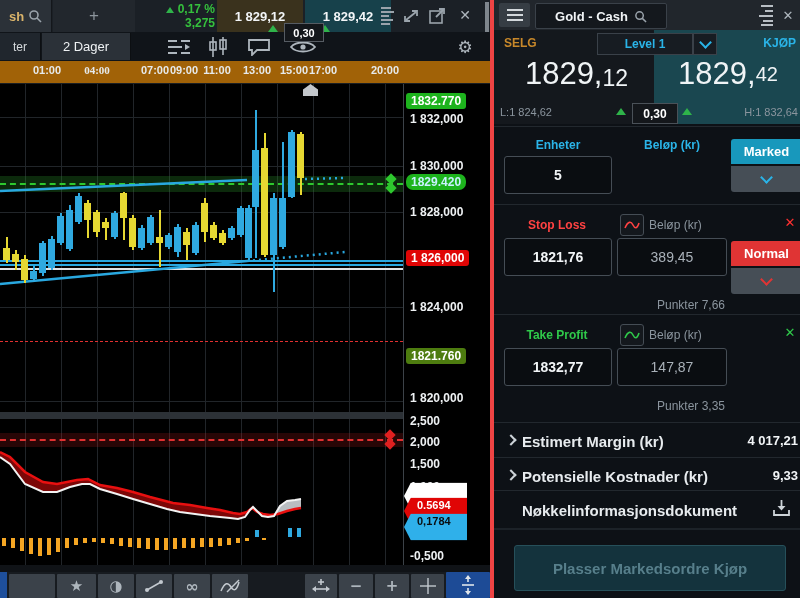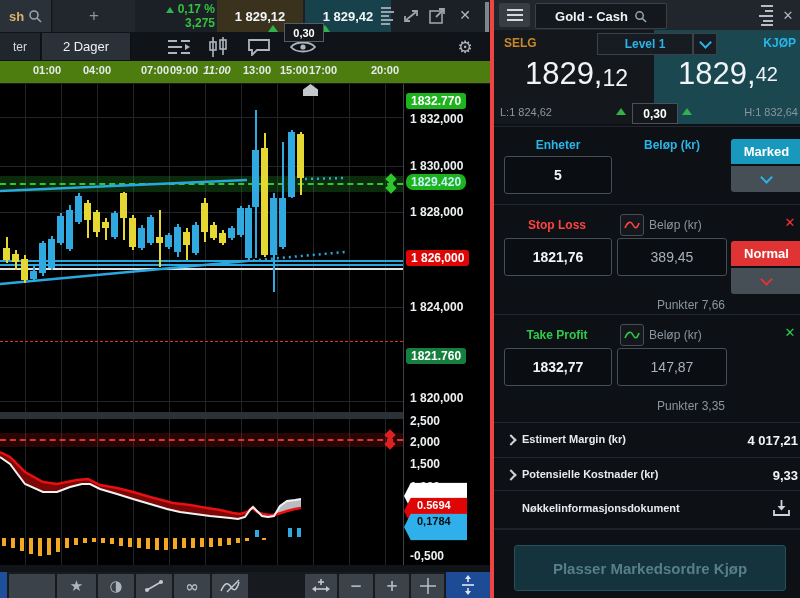--- a/index.html
+++ b/index.html
@@ -11,21 +11,21 @@
   
   #row1{left:0;top:0;width:490px;height:32px;background:#1b2026;}
   .tab1{background:#2b3138;border-right:1px solid #14171b;}
   .gold{color:#d9b36a;font-weight:bold;font-size:13px;}
   .grn{color:#35c13d;font-weight:bold;font-size:12px;}
   .pricebtn{font-weight:bold;font-size:13px;color:#f2f5f7;}
   .tri-up{width:0;height:0;border-left:5px solid transparent;border-right:5px solid transparent;border-bottom:7px solid #2fb34a;}
   .tri-up.sm{border-left-width:4px;border-right-width:4px;border-bottom-width:6px;}
   #row2{left:0;top:32px;width:490px;height:29px;background:#101419;}
   .cell2{background:#20262d;border-right:1px solid #0c0f12;color:#d6dadd;font-size:12px;}
-  #timeaxis{left:0;top:61px;width:490px;height:22px;background:#4d7c0f;border-bottom:1px solid #1a1e22;}
+  #timeaxis{left:0;top:61px;width:490px;height:22px;background:#a16207;border-bottom:1px solid #1a1e22;}
   .tlab{position:absolute;top:3px;transform:translateX(-50%);font-size:11px;font-weight:bold;color:#e6eaec;}
   #plot{left:0;top:84px;width:403px;height:481px;background:#000;overflow:hidden;}
   #axiscol{left:403px;top:84px;width:87px;height:481px;background:#000;border-left:1px solid #3c4248;overflow:hidden;}
   .gridv{position:absolute;top:0;width:1px;height:481px;background:#212529;}
   .gridh{position:absolute;left:0;width:403px;height:1px;background:#212529;}
   .alab{position:absolute;left:6px;transform:translateY(-50%);font-size:12px;font-weight:bold;color:#eef1f3;white-space:nowrap;}
   .badge{position:absolute;left:2px;transform:translateY(-50%);font-size:12px;font-weight:bold;color:#fff;
          padding:1px 5px;border-radius:3px;white-space:nowrap;}
   .tag{position:absolute;left:0;transform:translateY(-50%);font-size:11px;font-weight:bold;
        padding:1px 4px 13px 13px;clip-path:polygon(11% 0,100% 0,100% 100%,11% 100%,0 50%);min-width:46px;height:13px;}
@@ -47,21 +47,21 @@
   .orange{color:#c8882a;}
   .gray{color:#8b959e;}
   .chev-d{display:inline-block;width:7px;height:7px;border-right:2px solid #2ab4e8;border-bottom:2px solid #2ab4e8;transform:rotate(45deg);margin-top:-4px;}
   .chev-r{display:inline-block;width:6px;height:6px;border-top:2px solid #cdd3d8;border-right:2px solid #cdd3d8;transform:rotate(45deg);}
   .inp{position:absolute;height:36px;background:#0a0d11;border:1px solid #454d55;border-radius:3px;
        display:flex;align-items:center;justify-content:center;font-size:14px;}
   .inp.strong{color:#f2f5f7;font-weight:bold;}
   .inp.dim{color:#a9b1b9;}
   .slabel{position:absolute;font-size:12px;font-weight:bold;text-align:center;}
   .secline{position:absolute;left:0;width:310px;height:1px;background:#22282e;}
-  .rowlab{font-size:11px;color:#e7ebee;}
+  .rowlab{font-size:15px;color:#e7ebee;}
   .rowval{font-size:13px;font-weight:bold;color:#f2f5f7;}
   .xbtn{position:absolute;width:16px;height:16px;font-weight:bold;font-size:13px;display:flex;align-items:center;justify-content:center;}
   .wavebox{position:absolute;width:22px;height:20px;border:1px solid #454d55;border-radius:3px;background:#14181d;display:flex;align-items:center;justify-content:center;}
   #cta{position:absolute;left:20px;top:545px;width:270px;height:44px;background:#14333d;border:1px solid #275architecture059;border:1px solid #26505a;border-radius:3px;
        display:flex;align-items:center;justify-content:center;font-size:15px;font-weight:bold;color:#577f8b;}
 </style>
 </head>
 <body>
 
 <div id="app">
@@ -149,24 +149,24 @@
       <path d="M1 7 C6 1,20 1,25 7 C20 13,6 13,1 7 Z" fill="none" stroke="#aeb6bd" stroke-width="1.8"></path>
       <circle cx="13" cy="7" r="2.6" fill="#aeb6bd"></circle>
     </svg>
     <div class="abs flexc ico" style="left:450px;top:3px;width:30px;height:24px;font-size:17px;">
         <span>⚙</span>
       </div>
   </div>
 
   <div class="abs" id="timeaxis">
       <span class="tlab" style="left: 47px;">01:00</span>
-      <span class="tlab" style="left: 97px;">04:00</span>
+      <span class="tlab" style="left: 97px; font-family: Liberation Serif, serif;">04:00</span>
       <span class="tlab" style="left: 155px;">07:00</span>
       <span class="tlab" style="left: 184px;">09:00</span>
-      <span class="tlab" style="left: 217px; font-style: italic;">11:00</span>
+      <span class="tlab" style="left: 217px;">11:00</span>
       <span class="tlab" style="left: 257px;">13:00</span>
       <span class="tlab" style="left: 294px;">15:00</span>
       <span class="tlab" style="left: 323px;">17:00</span>
       <span class="tlab" style="left: 385px;">20:00</span>
     </div>
 
   <div class="abs" id="plot">
     <div id="grid">
         <div class="gridv" style="left: 25px;"></div>
         <div class="gridv" style="left: 61px;"></div>
@@ -327,21 +327,21 @@
       <div class="alab" style="top: 223px;">1 824,000</div>
       <div class="alab" style="top: 314px;">1 820,000</div>
       <div class="alab" style="top: 337px;">2,500</div>
       <div class="alab" style="top: 358px;">2,000</div>
       <div class="alab" style="top: 380px;">1,500</div>
       <div class="alab" style="top: 403px;">1,000</div>
       <div class="alab" style="top: 472px;">-0,500</div>
       <div class="badge" style="top: 17px; background: rgb(29, 179, 29);">1832.770</div>
       <div class="badge" style="top: 98px; background: rgb(29, 179, 29); color: rgb(201, 241, 255); border-radius: 7px;">1829.420</div>
       <div class="badge" style="top: 174px; background: rgb(224, 5, 5);">1 826,000</div>
-      <div class="badge" style="top: 272px; background: #15803d;">1821.760</div>
+      <div class="badge" style="top: 272px; background: #4d7c0f;">1821.760</div>
       <div class="tag" style="top: 412px; background: rgb(255, 255, 255); color: rgb(255, 255, 255);"></div>
       <div class="tag" style="top: 427px; background: rgb(224, 5, 5); color: rgb(255, 255, 255);">0.5694</div>
       <div class="tag" style="top: 443px; background: rgb(47, 176, 234); color: rgb(10, 14, 18);">0,1784</div>
     </div>
 
   <div class="abs" id="botdiv"></div>
 
   <div class="abs" id="toolbar">
     <div class="abs" style="left:0;top:0;width:7px;height:26px;background:#1e4f9c;"></div>
     <div class="tbtn" style="left:9px;width:46px;"></div>

